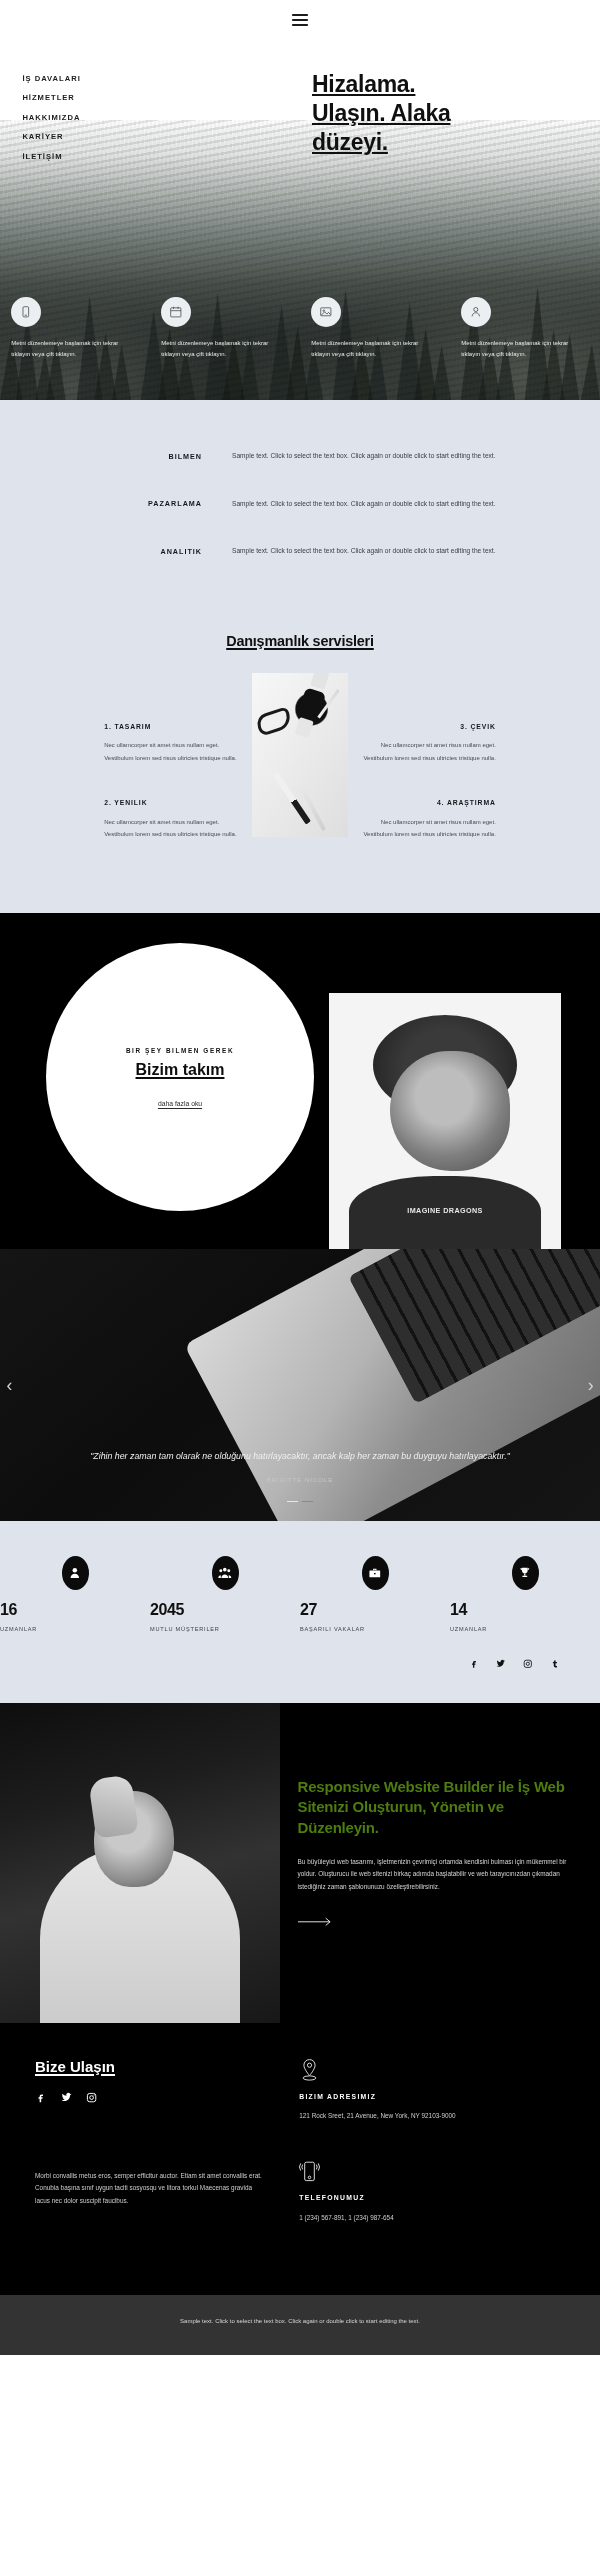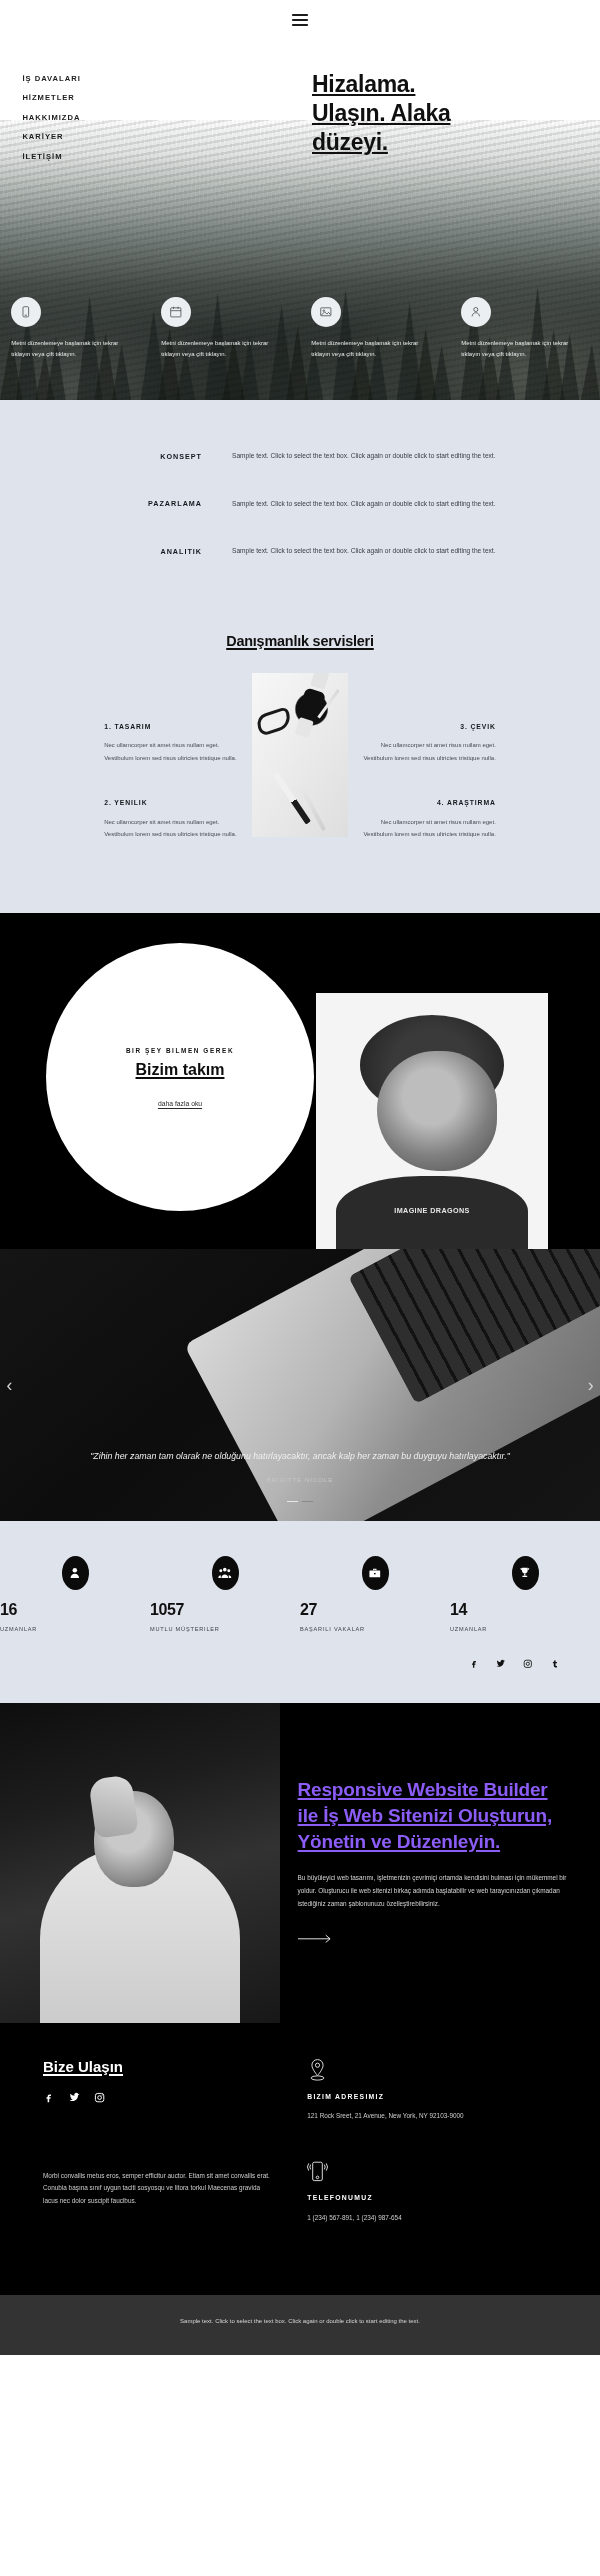--- a/index.html
+++ b/index.html
@@ -103,21 +103,21 @@
   
   .team{position:relative;width:600px;height:336px;background:#000;overflow:hidden;}
   .team-circle{
     position:absolute;left:46px;top:30px;width:268px;height:268px;border-radius:50%;background:#fff;
     display:flex;flex-direction:column;align-items:center;justify-content:center;text-align:center;
   }
   .team-kicker{font-size:6.4px;font-weight:700;letter-spacing:1.6px;color:#131313;margin-bottom:7.2px;}
   .team-title{font-size:16px;font-weight:800;color:#0e0e0e;text-decoration:underline;text-underline-offset:2.4px;text-decoration-thickness:1.6px;}
   .team-link{display:inline-block;margin-top:21px;font-size:6.8px;color:#2a2a2a;text-decoration:underline;text-underline-offset:1.6px;}
   .team-photo{
-    position:absolute;left:316px;top:80px;width:232px;height:256px;background:#f4f4f4;overflow:hidden;
+    position:absolute;left:329px;top:80px;width:232px;height:256px;background:#f4f4f4;overflow:hidden;
   }
   .team-photo .head{
     position:absolute;left:52%;top:46%;transform:translate(-50%,-50%);
     width:120px;height:120px;border-radius:52% 48% 46% 54%;
     background:radial-gradient(circle at 45% 38%,#bdbdbd 0 28%,#7f7f7f 60%,#4b4b4b 100%);
   }
   .team-photo .hair{
     position:absolute;left:50%;top:28%;transform:translate(-50%,-50%);
     width:144px;height:100px;border-radius:50%;
     background:radial-gradient(circle at 50% 55%,#3a3a3a 0 45%,#1e1e1e 100%);
@@ -186,29 +186,29 @@
     position:absolute;left:48%;top:88px;transform:translateX(-50%);
     width:80px;height:96px;border-radius:50% 50% 45% 45%;
     background:radial-gradient(circle at 42% 40%,#c9c9c9 0 30%,#8c8c8c 70%,#545454 100%);
   }
   .promo-photo .p-hand{
     position:absolute;left:33%;top:74px;width:43px;height:59px;border-radius:17.6px 17.6px 11.2px 11.2px;
     background:linear-gradient(200deg,#dcdcdc,#a3a3a3);transform:rotate(-8deg);
   }
   .promo-text{flex:1;padding:74px 32px 0 17.6px;}
   .promo-text h2{
-    color:#8b5cf6;font-size:19px;font-weight:800;line-height:1.36;letter-spacing:-0.2px;
-    text-decoration:underline;text-underline-offset:2.4px;text-decoration-thickness:1.6px;
+    color:#4d7c0f;font-size:15px;font-weight:800;line-height:1.36;letter-spacing:-0.2px;
+    text-underline-offset:2.4px;text-decoration-thickness:1.6px;
   }
   .promo-text p{color:#d6d6d6;font-size:6.4px;line-height:2;margin-top:17.6px;}
   .promo-arrow{display:inline-block;margin-top:21px;}
   .promo-arrow svg{width:35px;height:9.6px;stroke:#fff;stroke-width:1.2;fill:none;}
 
   
-  .footer{background:#000;padding:35px 8px 35px;display:flex;}
+  .footer{background:#000;padding:35px 0 35px;display:flex;}
   .f-left{width:288px;padding-left:35px;}
   .f-left h3{
     color:#fff;font-size:15px;font-weight:800;
     text-decoration:underline;text-underline-offset:2.4px;text-decoration-thickness:1.6px;
   }
   .f-social{display:flex;gap:14.4px;margin-top:17.6px;}
   .f-social a{color:#fff;text-decoration:none;display:flex;align-items:center;}
   .f-social svg{width:11.2px;height:11.2px;fill:#fff;}
   .f-desc{color:#cfcfcf;font-size:6.4px;line-height:2;margin-top:66px;width:228px;}
   .f-right{flex:1;padding-left:11.2px;}
@@ -324,21 +324,21 @@
             </svg>
         </div>
         <p>Metni düzenlemeye başlamak için tekrar tıklayın veya çift tıklayın.</p>
       </div>
     </div>
   </section>
 
   <section class="sec-light">
     <div class="rows">
       <div class="row">
-        <div class="lbl">KONSEPT</div>
+        <div class="lbl">BILMEN</div>
         <div class="txt">Sample text. Click to select the text box. Click again or double click to start editing the text.</div>
       </div>
       <div class="row">
         <div class="lbl">PAZARLAMA</div>
         <div class="txt">Sample text. Click to select the text box. Click again or double click to start editing the text.</div>
       </div>
       <div class="row">
         <div class="lbl">ANALITIK</div>
         <div class="txt">Sample text. Click to select the text box. Click again or double click to start editing the text.</div>
       </div>
@@ -426,21 +426,21 @@
         <div class="badge">
           <svg viewBox="0 0 24 24">
               <circle cx="12" cy="6.5" r="3.2"></circle>
               <circle cx="5" cy="8.5" r="2.6"></circle>
               <circle cx="19" cy="8.5" r="2.6"></circle>
               <path d="M6 21c0-3.4 2.7-5.8 6-5.8s6 2.4 6 5.8z"></path>
               <path d="M0.6 21c0-2.8 1.9-4.8 4.4-4.8V21z"></path>
               <path d="M23.4 21c0-2.8-1.9-4.8-4.4-4.8V21z"></path>
             </svg>
         </div>
-        <div class="num">1057</div>
+        <div class="num">2045</div>
         <div class="cap">MUTLU MÜŞTERILER</div>
       </div>
       <div class="stat">
         <div class="badge">
           <svg viewBox="0 0 24 24">
               <path d="M9 5h6v2.5h-2V6.6h-2v0.9H9z"></path>
               <rect x="2.5" y="8" width="19" height="12" rx="1"></rect>
               <rect x="10.6" y="12.3" width="2.8" height="2.4" fill="#0b0b0b"></rect>
             </svg>
         </div>

